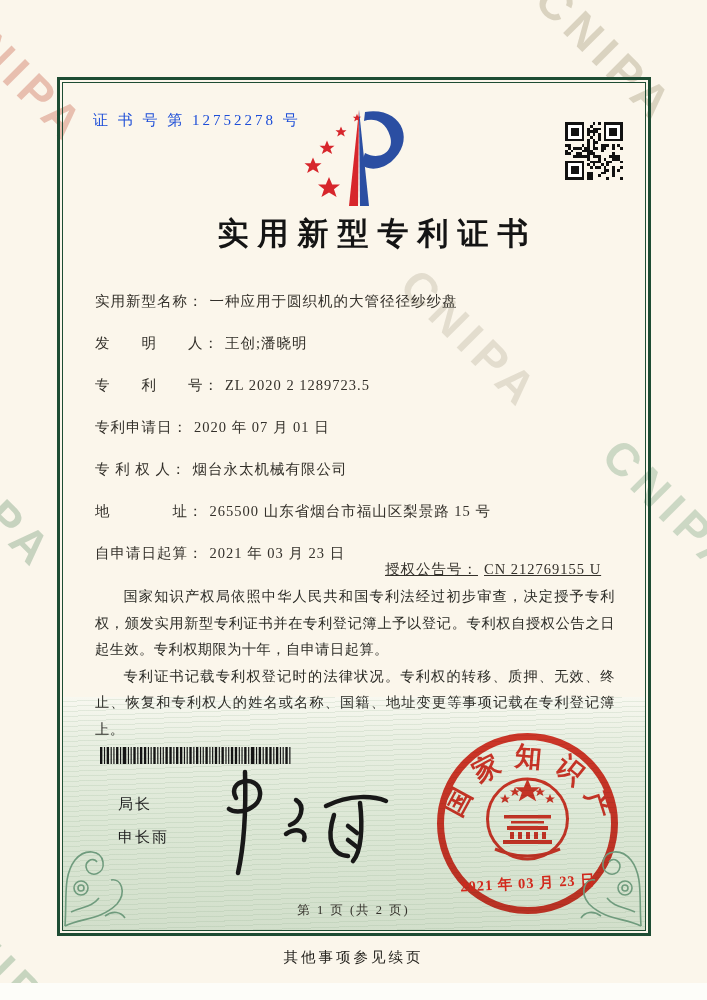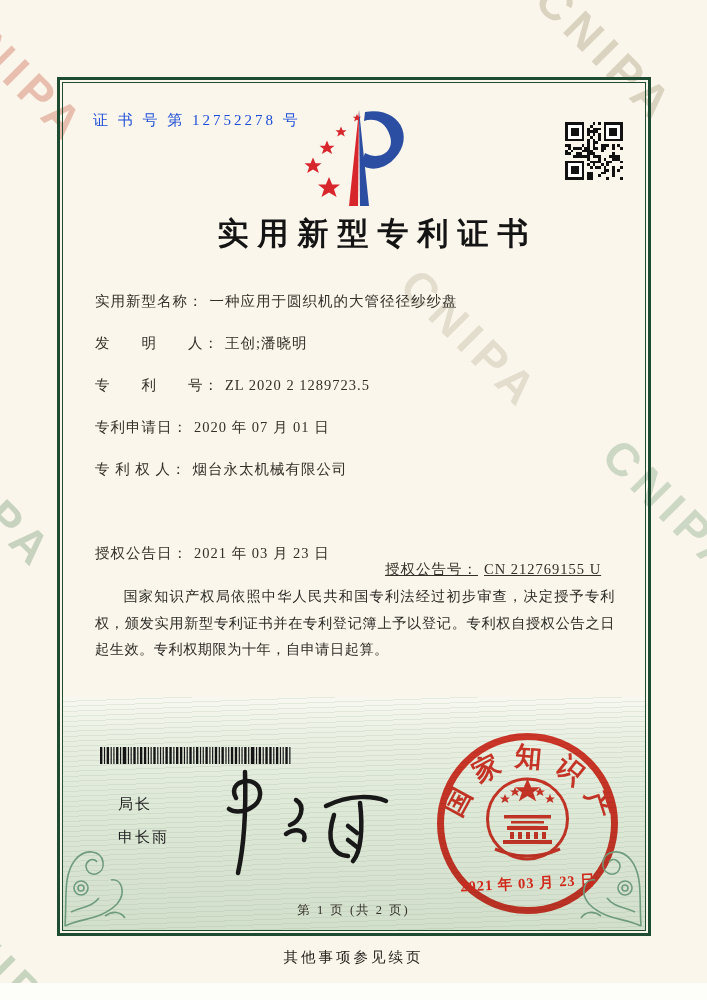--- a/index.html
+++ b/index.html
@@ -238,29 +238,33 @@
   </div>
   <div class="field-row" style="top:376px">
     <span>专　　利　　号：</span><span class="val">ZL 2020 2 1289723.5</span>
   </div>
   <div class="field-row" style="top:418px">
     <span>专利申请日：</span><span class="val">2020 年 07 月 01 日</span>
   </div>
   <div class="field-row" style="top:460px">
     <span>专 利 权 人：</span><span class="val">烟台永太机械有限公司</span>
   </div>
+  <div class="field-row" style="top:502px">
+    <span>地　　　　址：</span><span class="val">265500 山东省烟台市福山区梨景路 15 号</span>
+  </div>
   <div class="field-row" style="top:544px">
-    <span>授权公告日：</span><span class="val">2021 年 03 月 23 日</span>
+    <span>自申请日起算：</span><span class="val">2021 年 03 月 23 日</span>
     <span class="grant-no">
       <span>授权公告号：</span><span class="val">CN 212769155 U</span>
     </span>
   </div>
 
   <div class="body-text">
     <p>国家知识产权局依照中华人民共和国专利法经过初步审查，决定授予专利权，颁发实用新型专利证书并在专利登记簿上予以登记。专利权自授权公告之日起生效。专利权期限为十年，自申请日起算。</p>
+    <p>专利证书记载专利权登记时的法律状况。专利权的转移、质押、无效、终止、恢复和专利权人的姓名或名称、国籍、地址变更等事项记载在专利登记簿上。</p>
   </div>
 
   <svg class="barcode" id="barcode-svg" viewBox="0 0 161.40000000000003 17" preserveAspectRatio="none">
       <rect x="0" y="0" width="2" height="17" fill="#141414"></rect>
       <rect x="3.3" y="0" width="1" height="17" fill="#141414"></rect>
       <rect x="5.6" y="0" width="2" height="17" fill="#141414"></rect>
       <rect x="8.899999999999999" y="0" width="1" height="17" fill="#141414"></rect>
       <rect x="11.2" y="0" width="1" height="17" fill="#141414"></rect>
       <rect x="13.5" y="0" width="2" height="17" fill="#141414"></rect>
       <rect x="16.8" y="0" width="1" height="17" fill="#141414"></rect>

